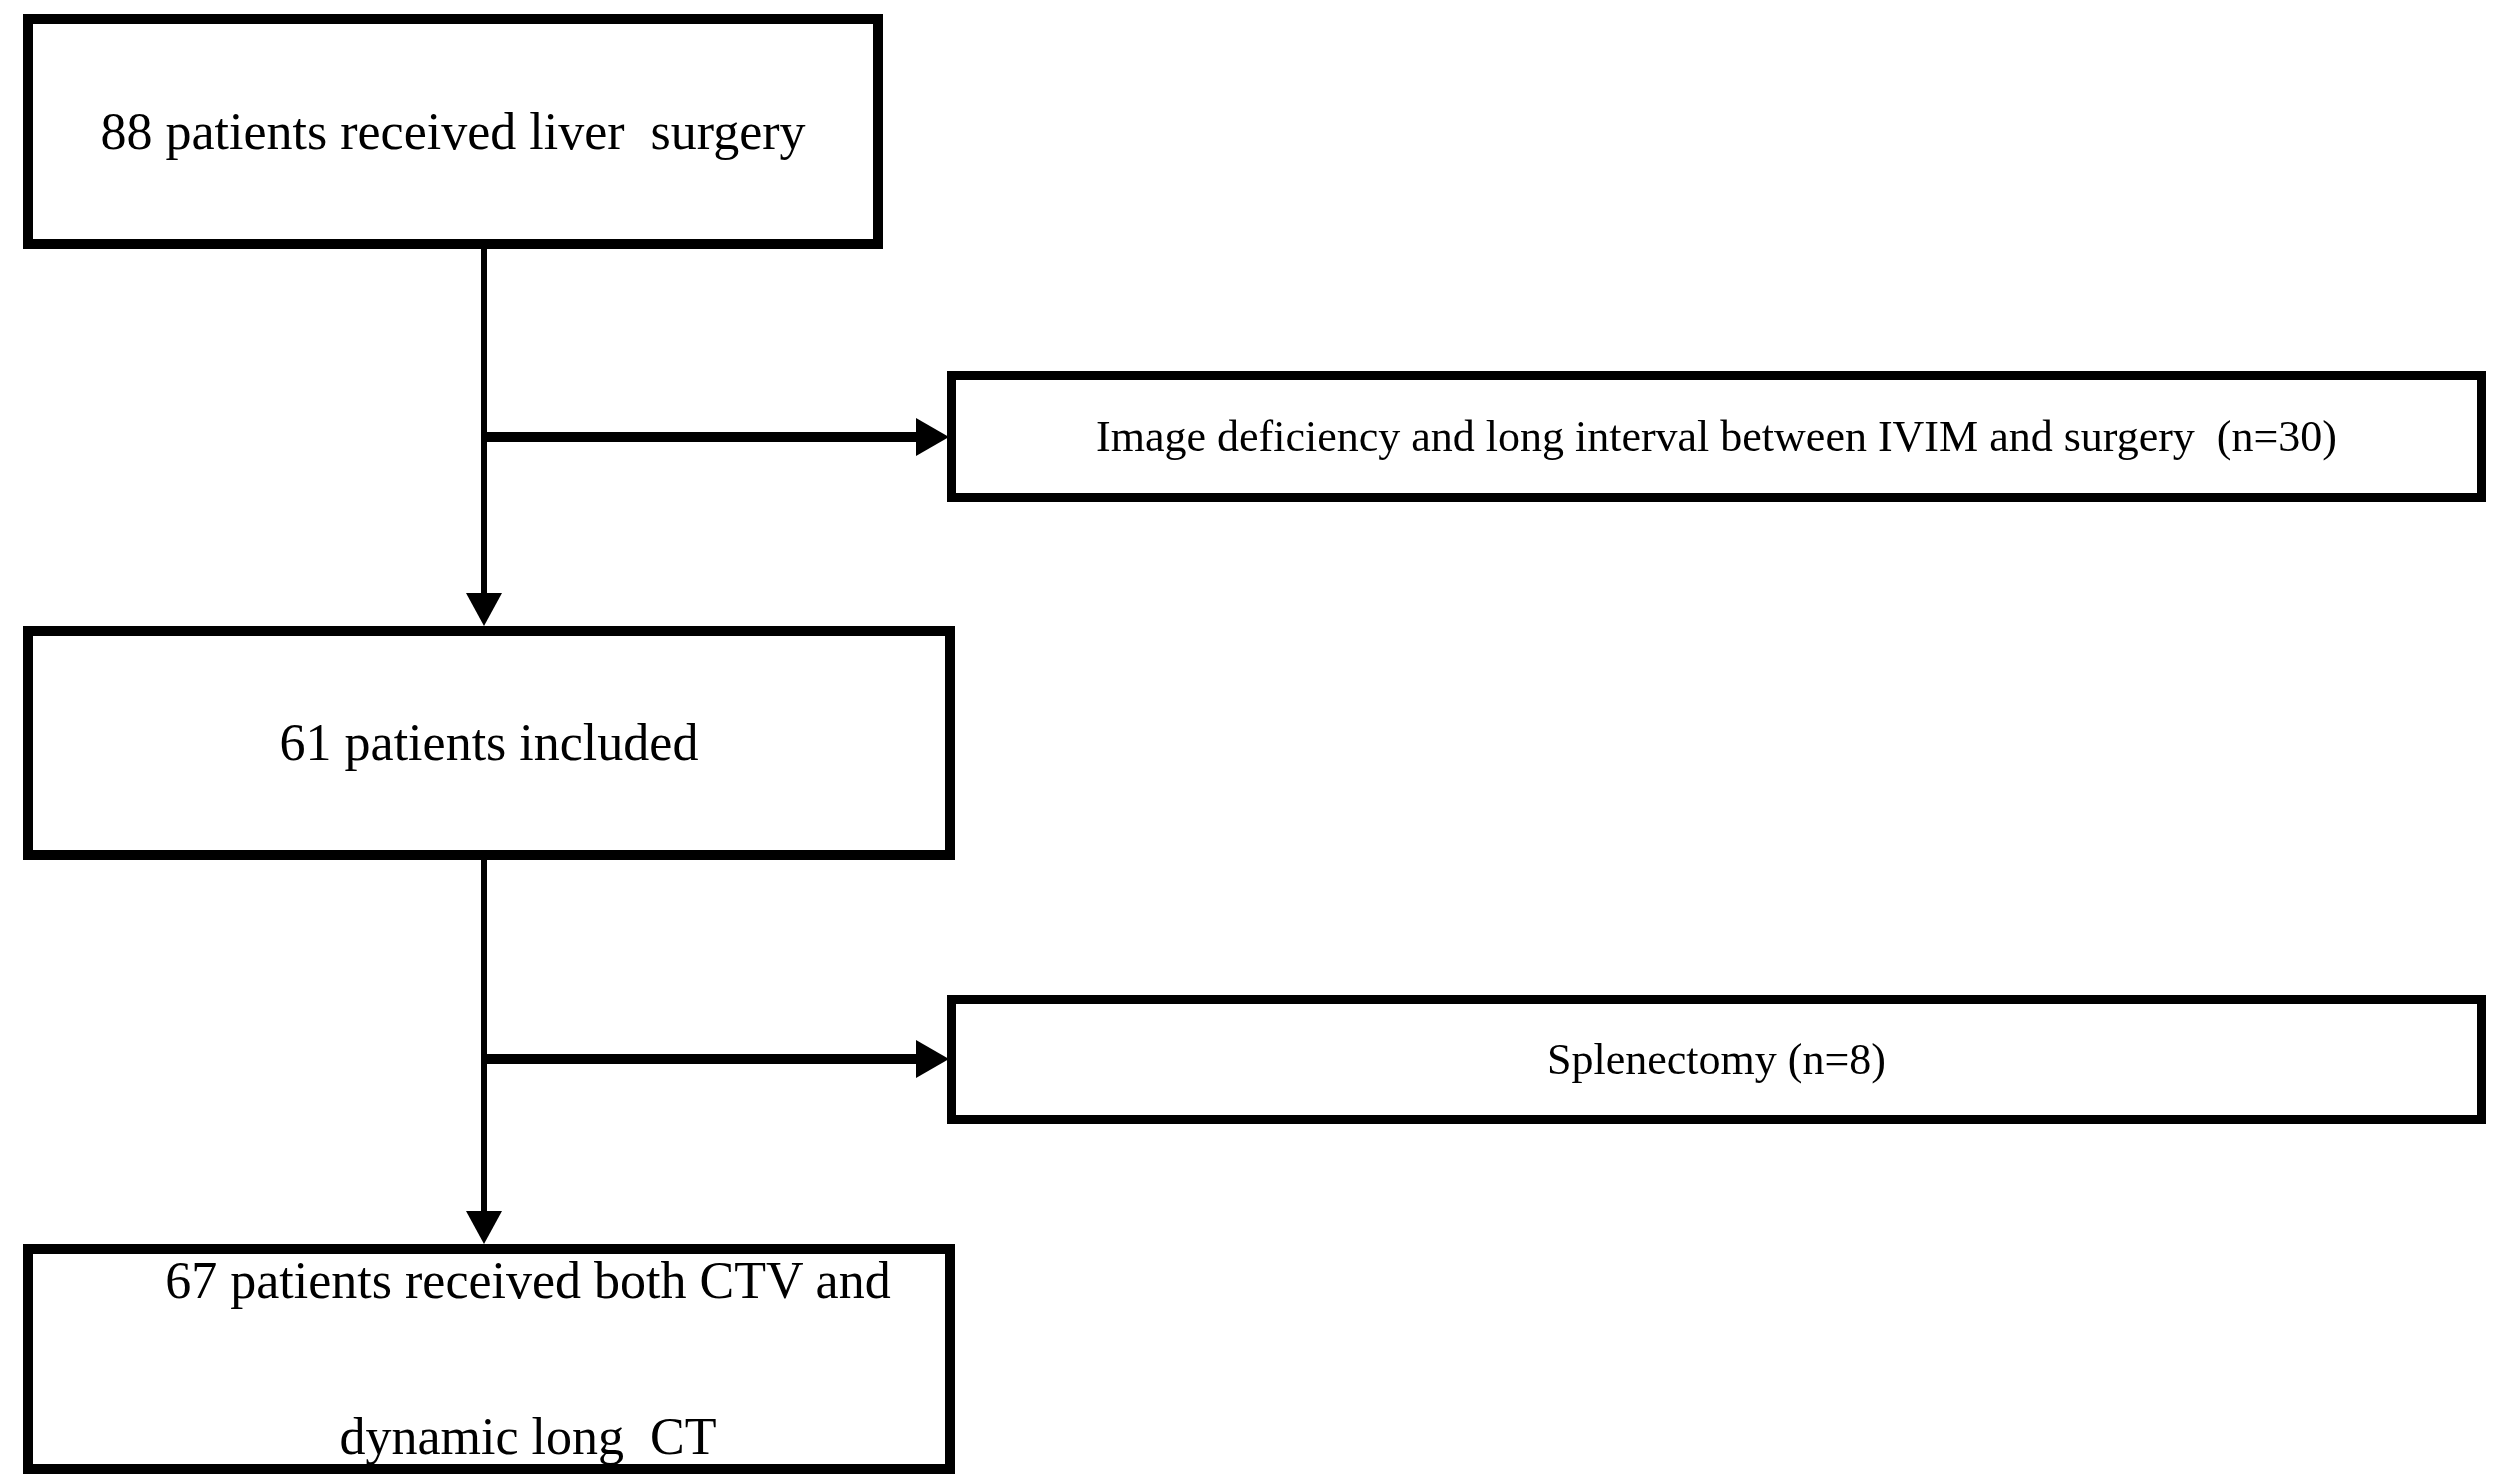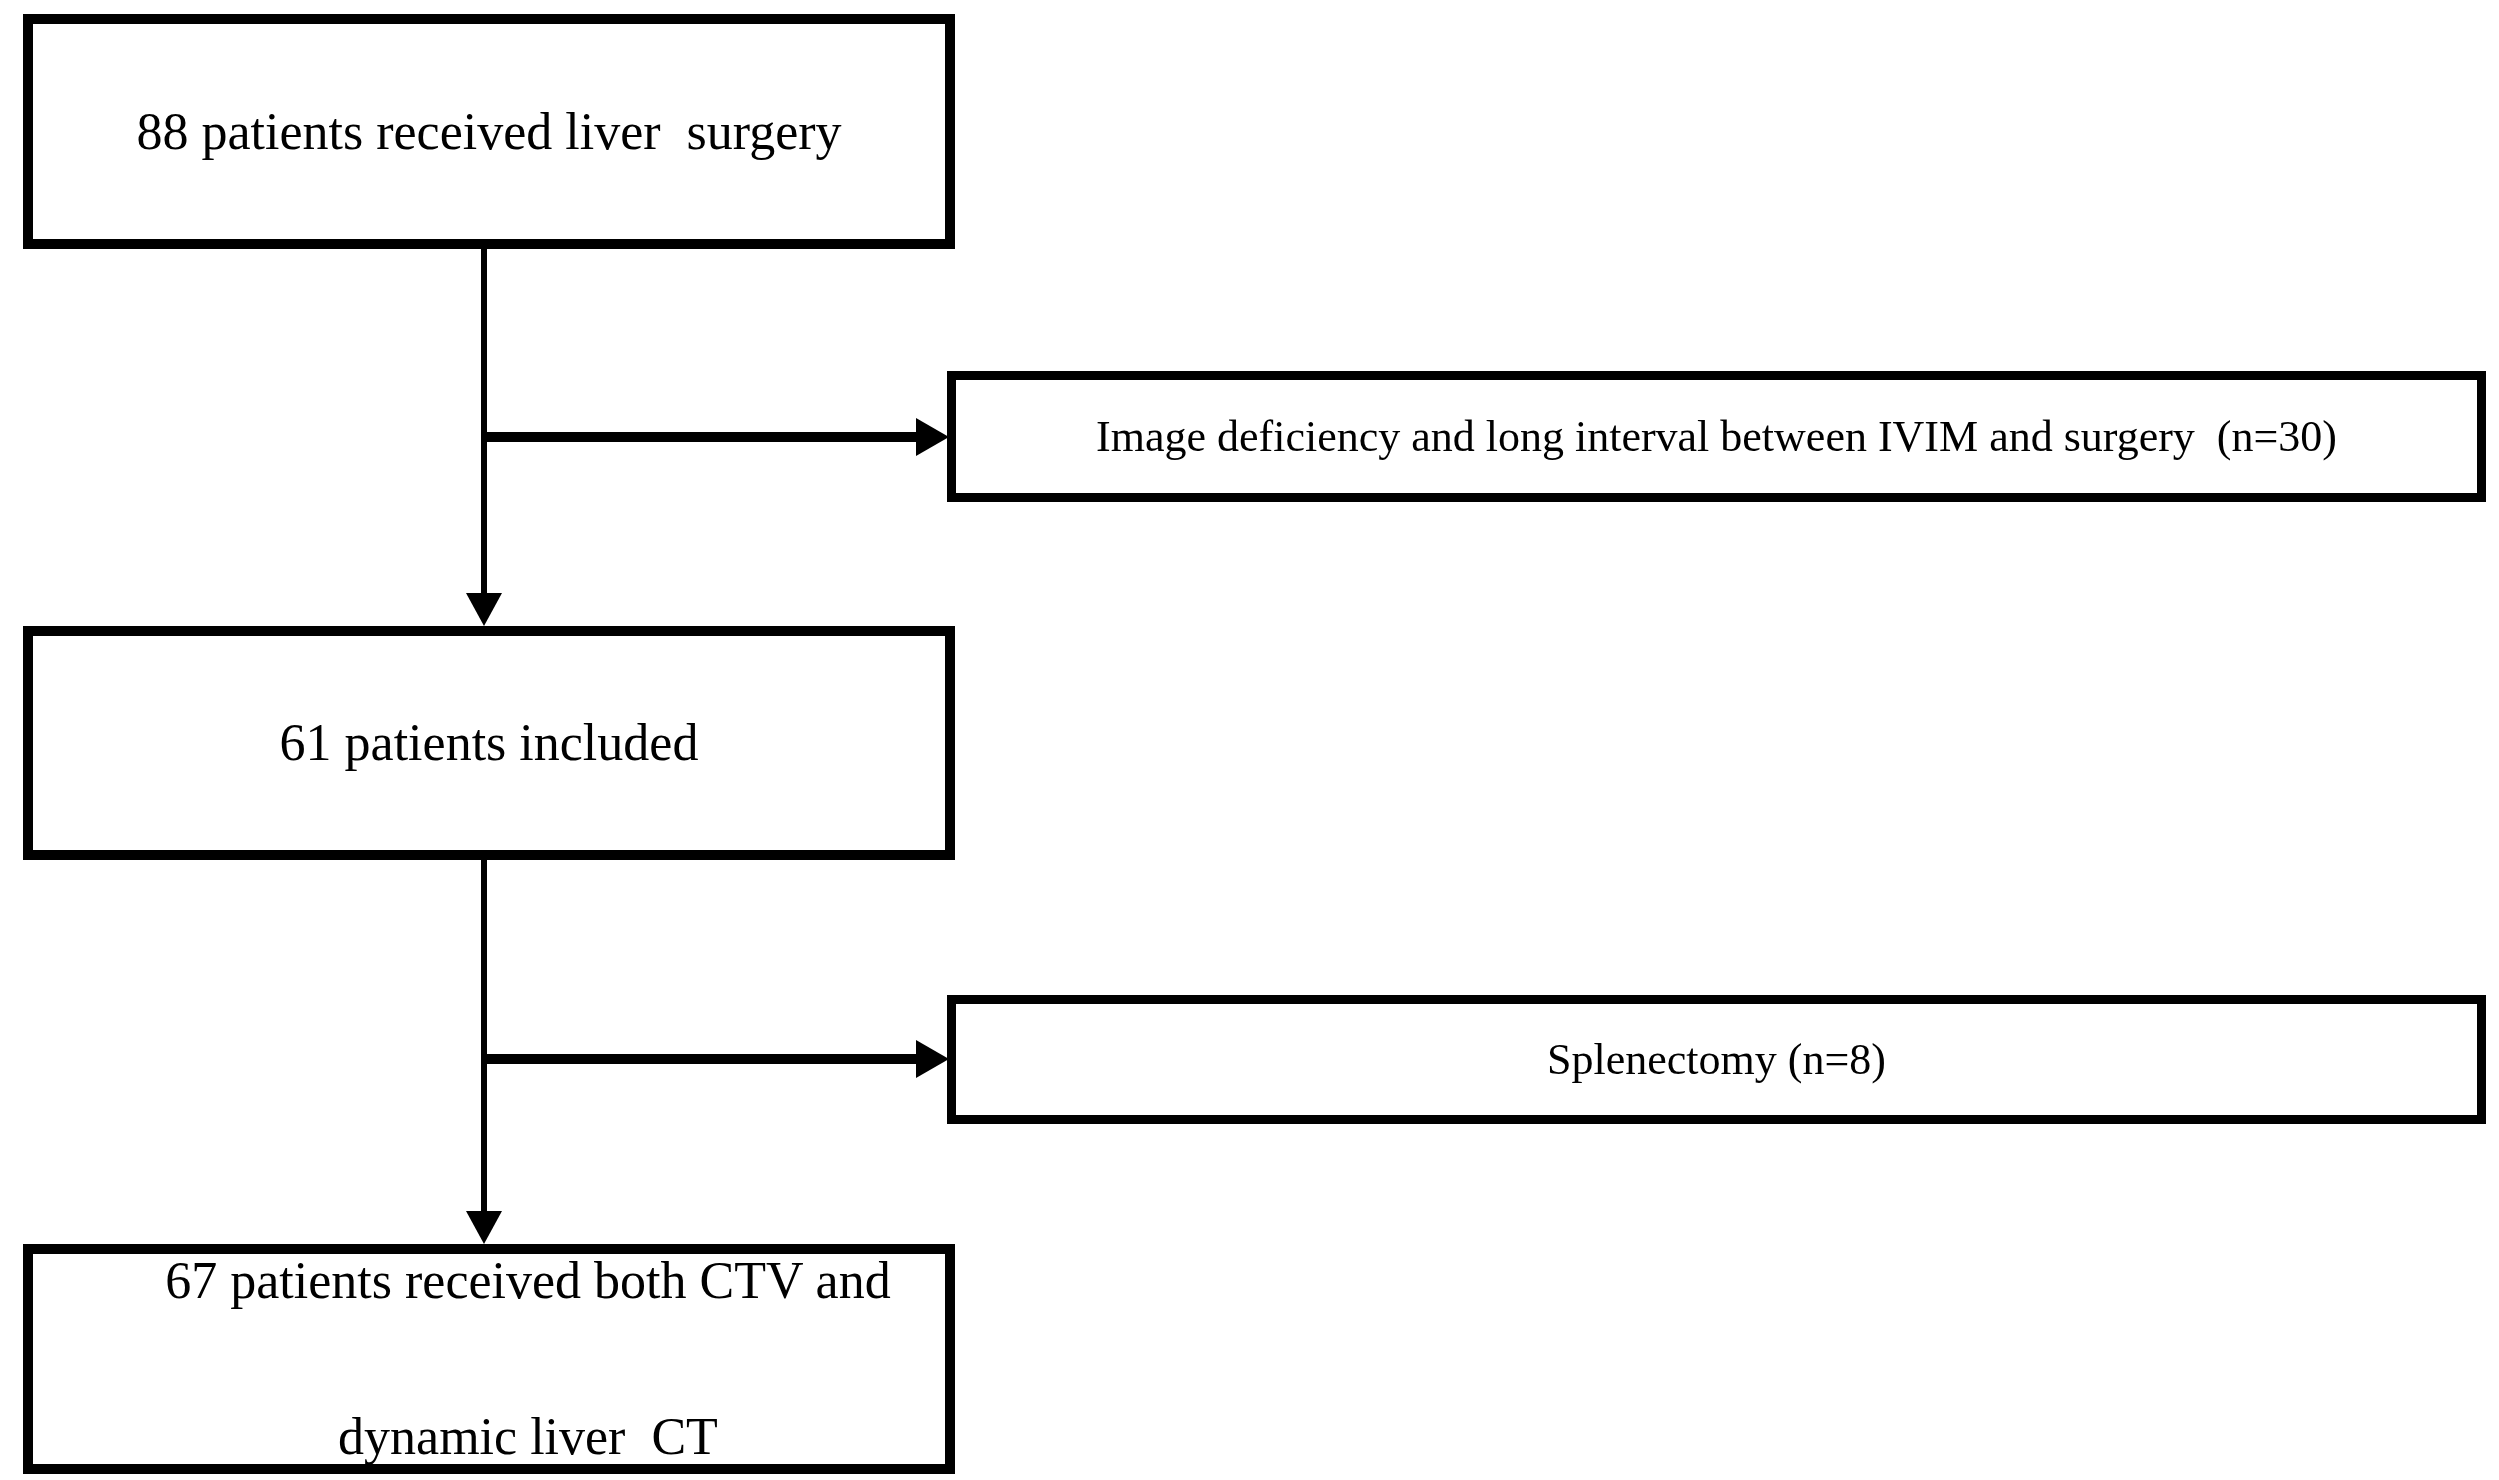--- a/index.html
+++ b/index.html
@@ -54,21 +54,21 @@
   .arrow-right {
     position: absolute;
     width: 0;
     height: 0;
     border-top: 19px solid transparent;
     border-bottom: 19px solid transparent;
     border-left: 33px solid #000000;
   }
 
   
-  #box-surgery    { left: 23px;   top: 14px;   width: 932px; height: 235px; }
+  #box-surgery    { left: 23px;   top: 14px;   width: 860px; height: 235px; }
   #box-exclusion1 { left: 947px; top: 371px;  width: 1539px; height: 131px; }
   #box-included   { left: 23px;   top: 626px;  width: 932px; height: 234px; }
   #box-exclusion2 { left: 947px; top: 995px; width: 1539px; height: 129px; }
   #box-final      { left: 23px;   top: 1244px; width: 932px; height: 230px; }
 
   #vline-1 { left: 481px; top: 248px;  width: 5.5px;  height: 349px; }
   #arrow-down-1 { left: 466px; top: 593px; }
   #hline-1 { left: 484px; top: 432px;  width: 434px; height: 10.3px; }
   #arrow-right-1 { left: 916px; top: 418px; }
 
@@ -86,21 +86,21 @@
     <span class="label">88 patients received liver  surgery</span>
   </div>
 
   <div class="node node-main" id="box-included">
     <span class="label">61 patients included</span>
   </div>
 
   <div class="node node-main" id="box-final">
     <span class="label">
       <span>67 patients received both CTV and</span><br>
-      <span>dynamic liver  CT</span>
+      <span>dynamic long  CT</span>
     </span>
   </div>
 
   <div class="node node-exclusion" id="box-exclusion1">
     <span class="label">Image deficiency and long interval between IVIM and surgery  (n=30)</span>
   </div>
 
   <div class="node node-exclusion" id="box-exclusion2">
     <span class="label">Splenectomy (n=8)</span>
   </div>

